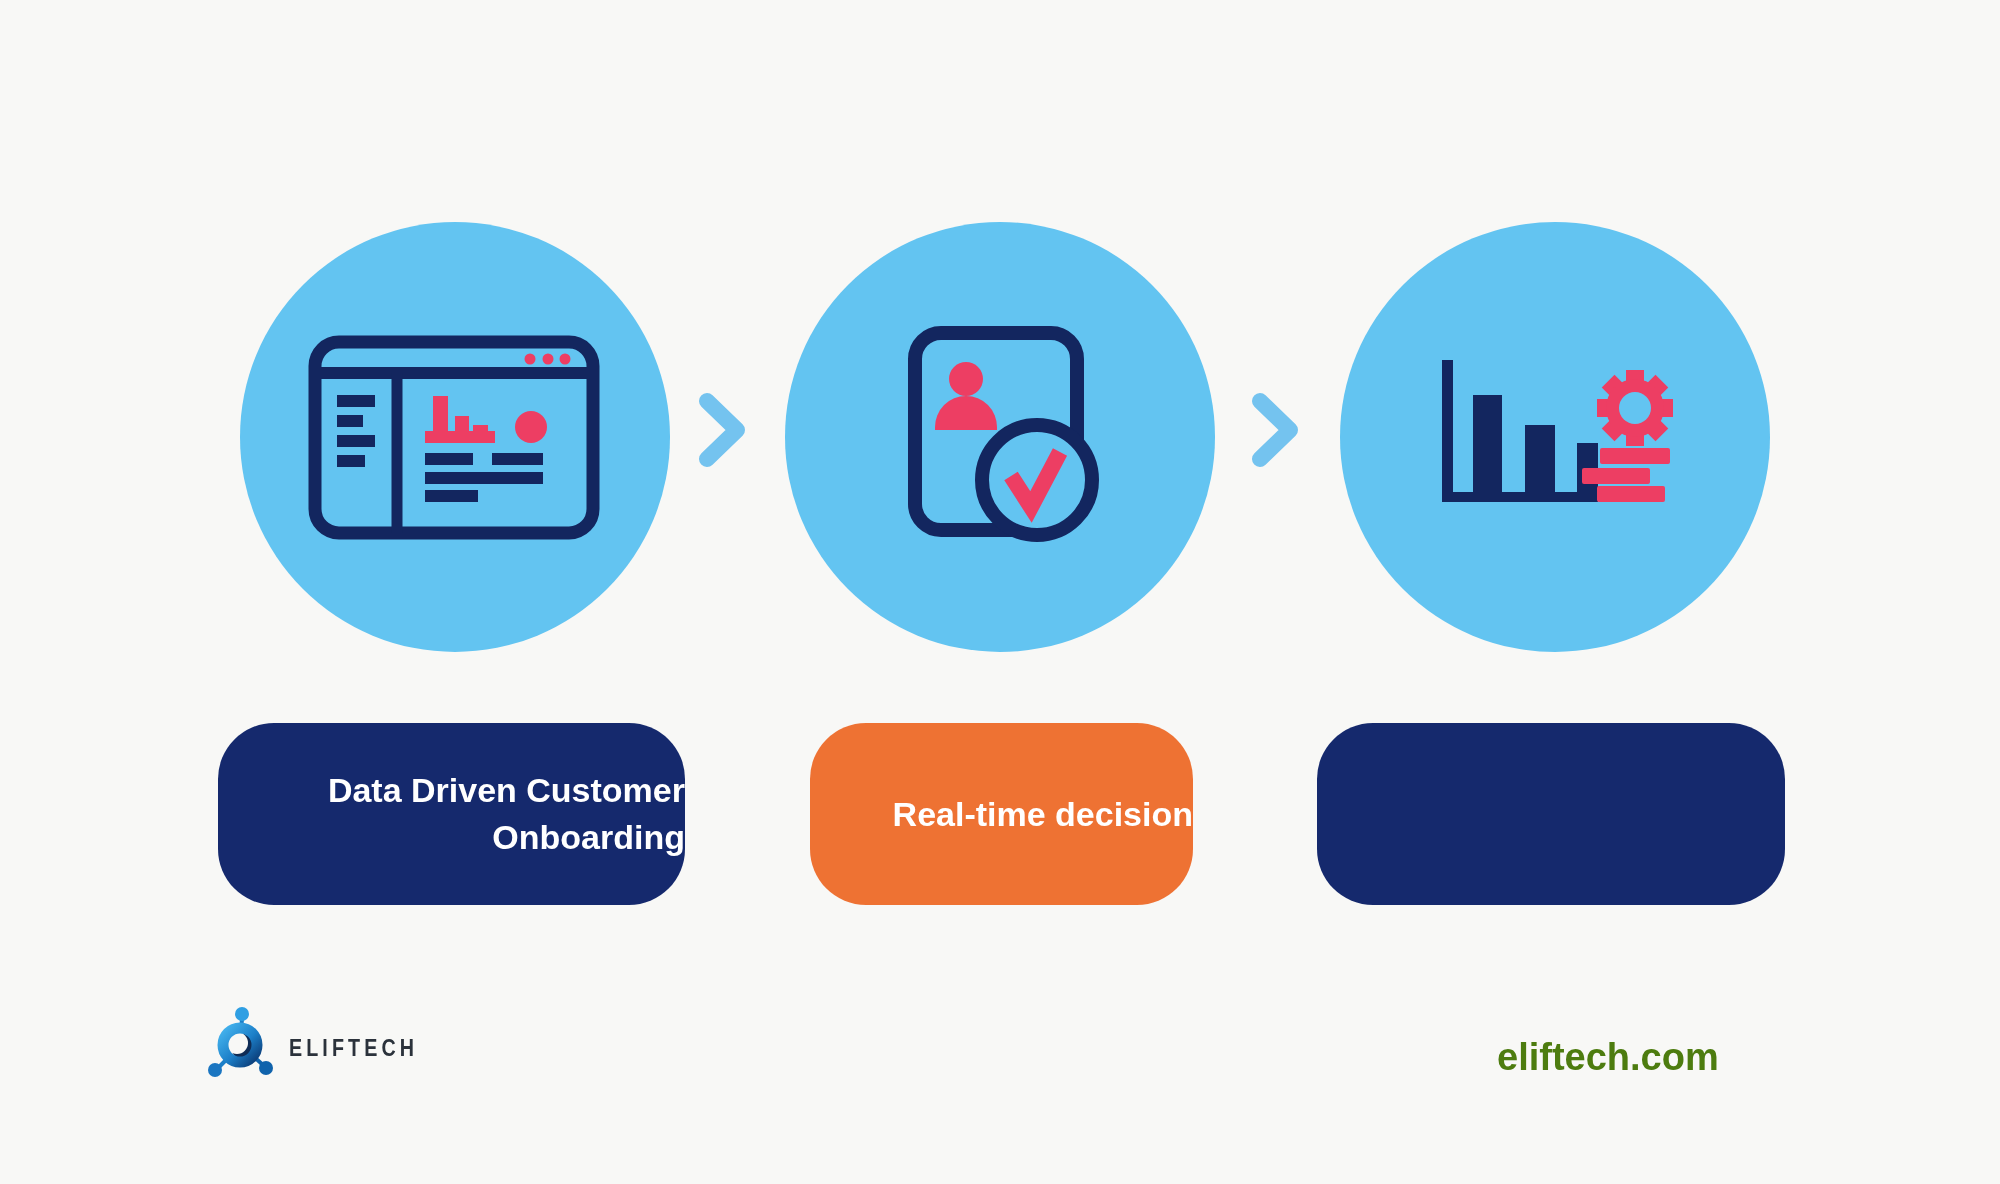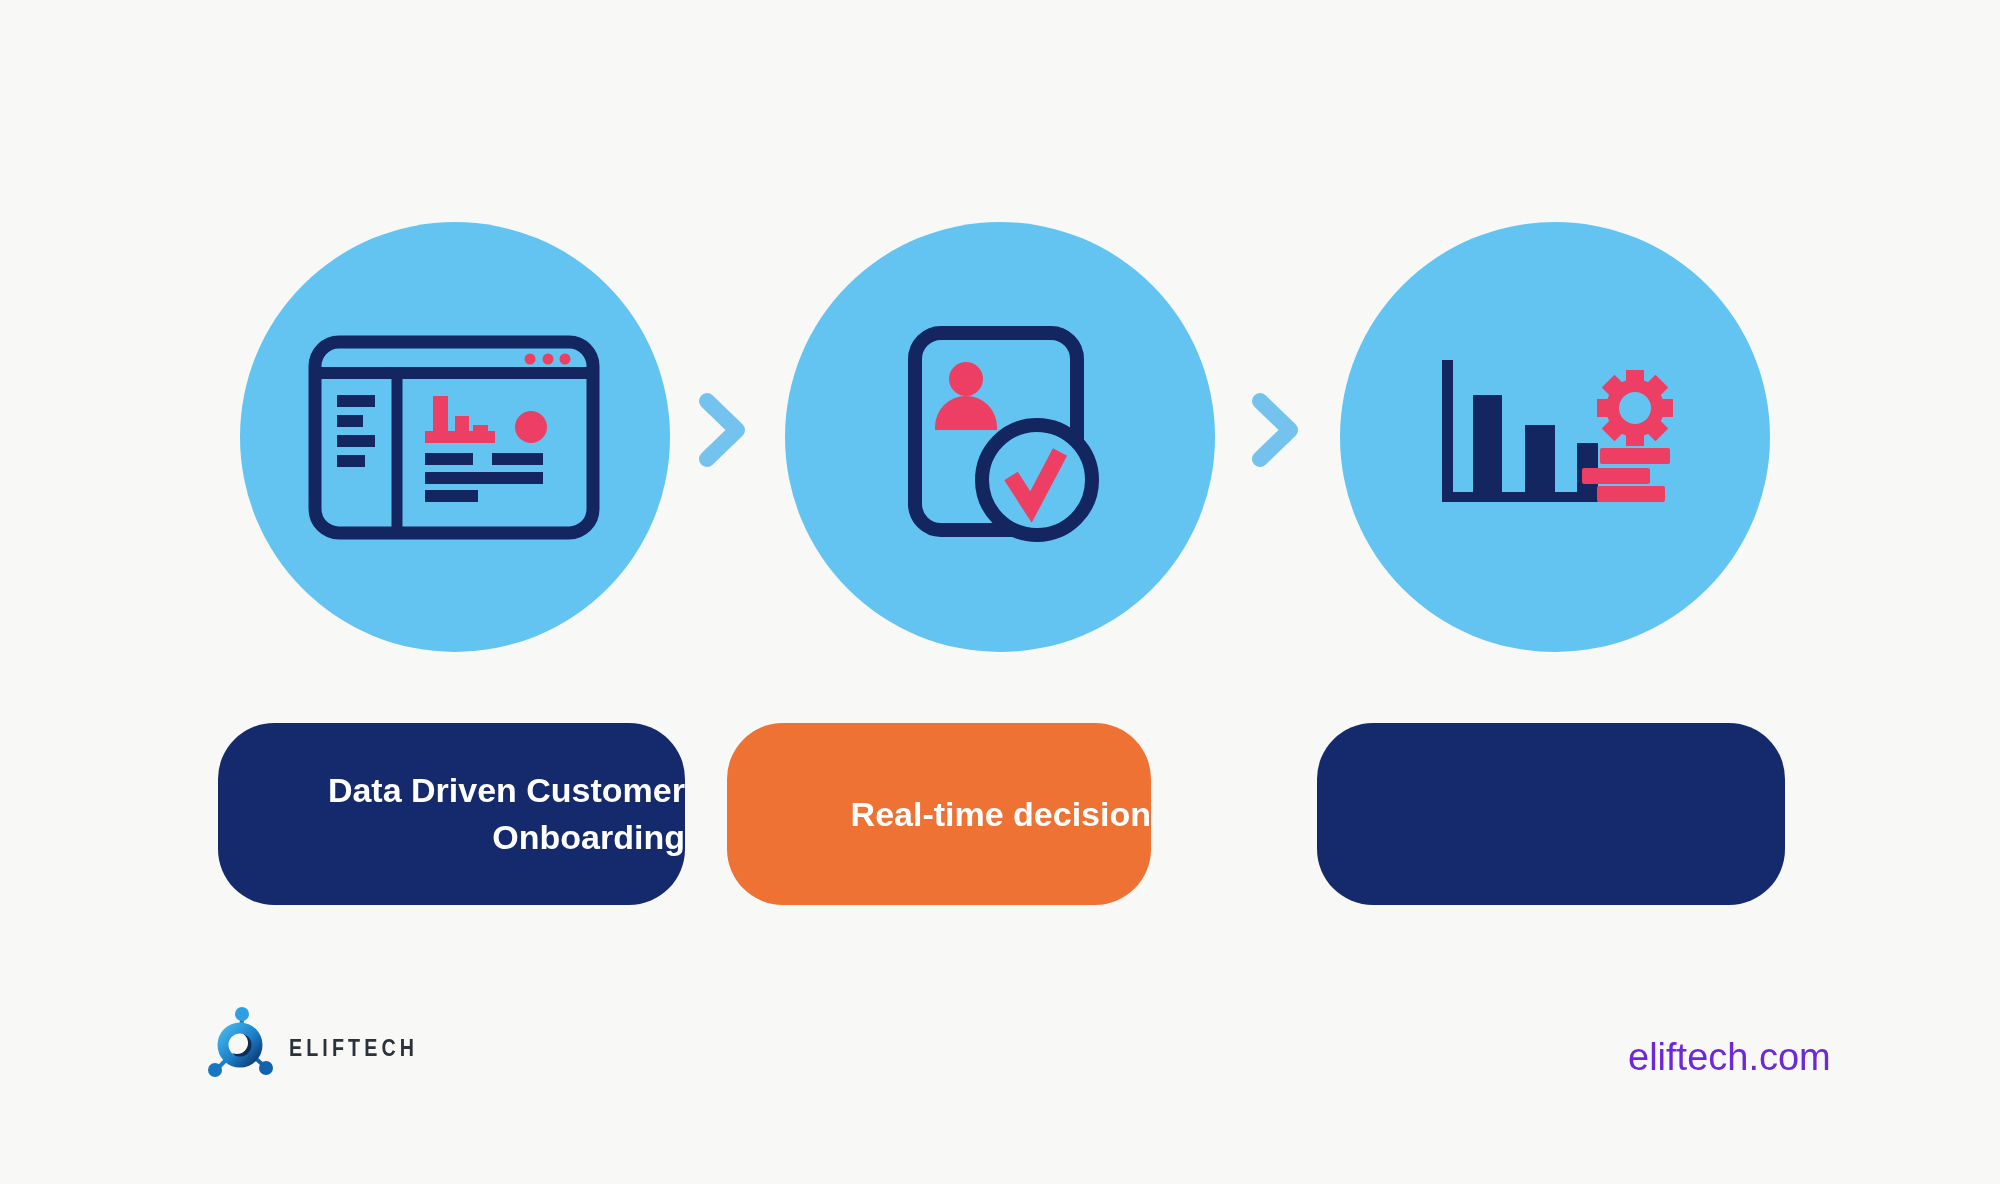--- a/index.html
+++ b/index.html
@@ -41,21 +41,21 @@
     align-items: flex-end;
     justify-content: center;
     text-align: center;
     color: #FFFFFF;
     font-size: 34px;
     font-weight: 700;
     line-height: 47px;
   }
   .label-box span { display: block; }
   .box-1 { left: 218px; width: 467px; }
-  .box-2 { left: 727px; width: 424px; }
+  .box-2 { left: 810px; width: 383px; }
   .box-3 { left: 1317px; width: 468px; }
   .logo {
     position: absolute;
     left: 205px;
     top: 1003px;
     width: 210px;
     height: 80px;
   }
   .logo svg { position: absolute; left: 0; top: 0; }
   .logo-text {
@@ -65,25 +65,25 @@
     font-size: 24px;
     font-weight: 700;
     letter-spacing: 5px;
     color: #2B323B;
     transform: scaleX(0.82);
     transform-origin: left center;
     white-space: nowrap;
   }
   .website {
     position: absolute;
-    left: 1628px;
+    left: 1497px;
     top: 1036px;
     font-size: 38px;
-    font-weight: 400;
-    color: #6d28d9;
+    font-weight: 700;
+    color: #4d7c0f;
     white-space: nowrap;
   }
 </style>
 </head>
 <body>
 
 <div class="canvas" style="background: rgb(248, 248, 246);">
 
   <div class="circle circle-1">
     <svg width="430" height="430" viewBox="0 0 430 430">

